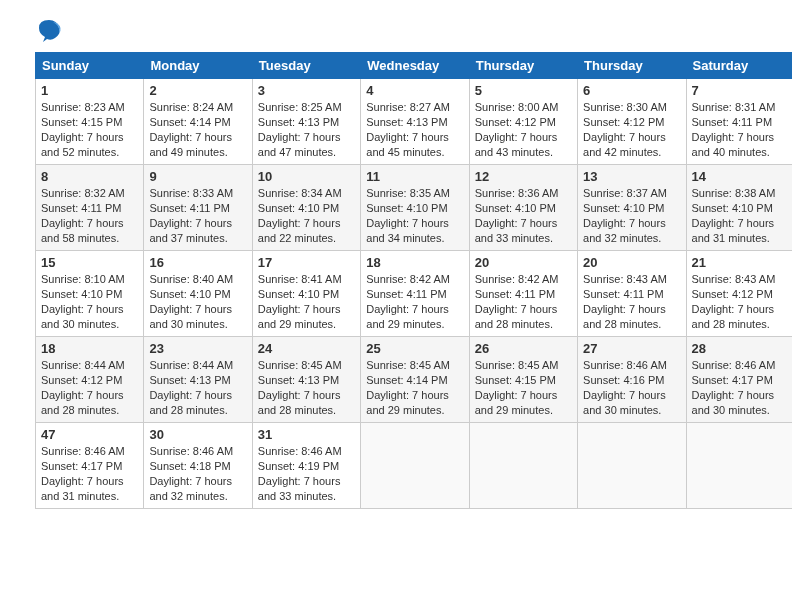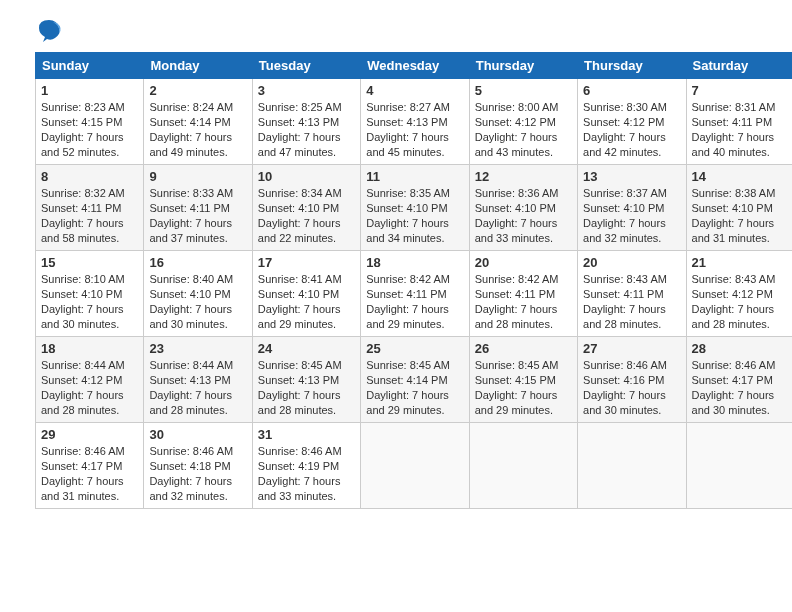--- a/index.html
+++ b/index.html
@@ -363,21 +363,21 @@
         <span class="day-number">28</span>
         <div class="day-info">
           <span>Sunrise: 8:46 AM</span><br>
           <span>Sunset: 4:17 PM</span><br>
           <span>Daylight: 7 hours and 30 minutes.</span>
         </div>
       </td>
         </tr>
         <tr>
           <td>
-        <span class="day-number">29</span>
+        <span class="day-number">47</span>
         <div class="day-info">
           <span>Sunrise: 8:46 AM</span><br>
           <span>Sunset: 4:17 PM</span><br>
           <span>Daylight: 7 hours and 31 minutes.</span>
         </div>
       </td>
           <td>
         <span class="day-number">30</span>
         <div class="day-info">
           <span>Sunrise: 8:46 AM</span><br>

